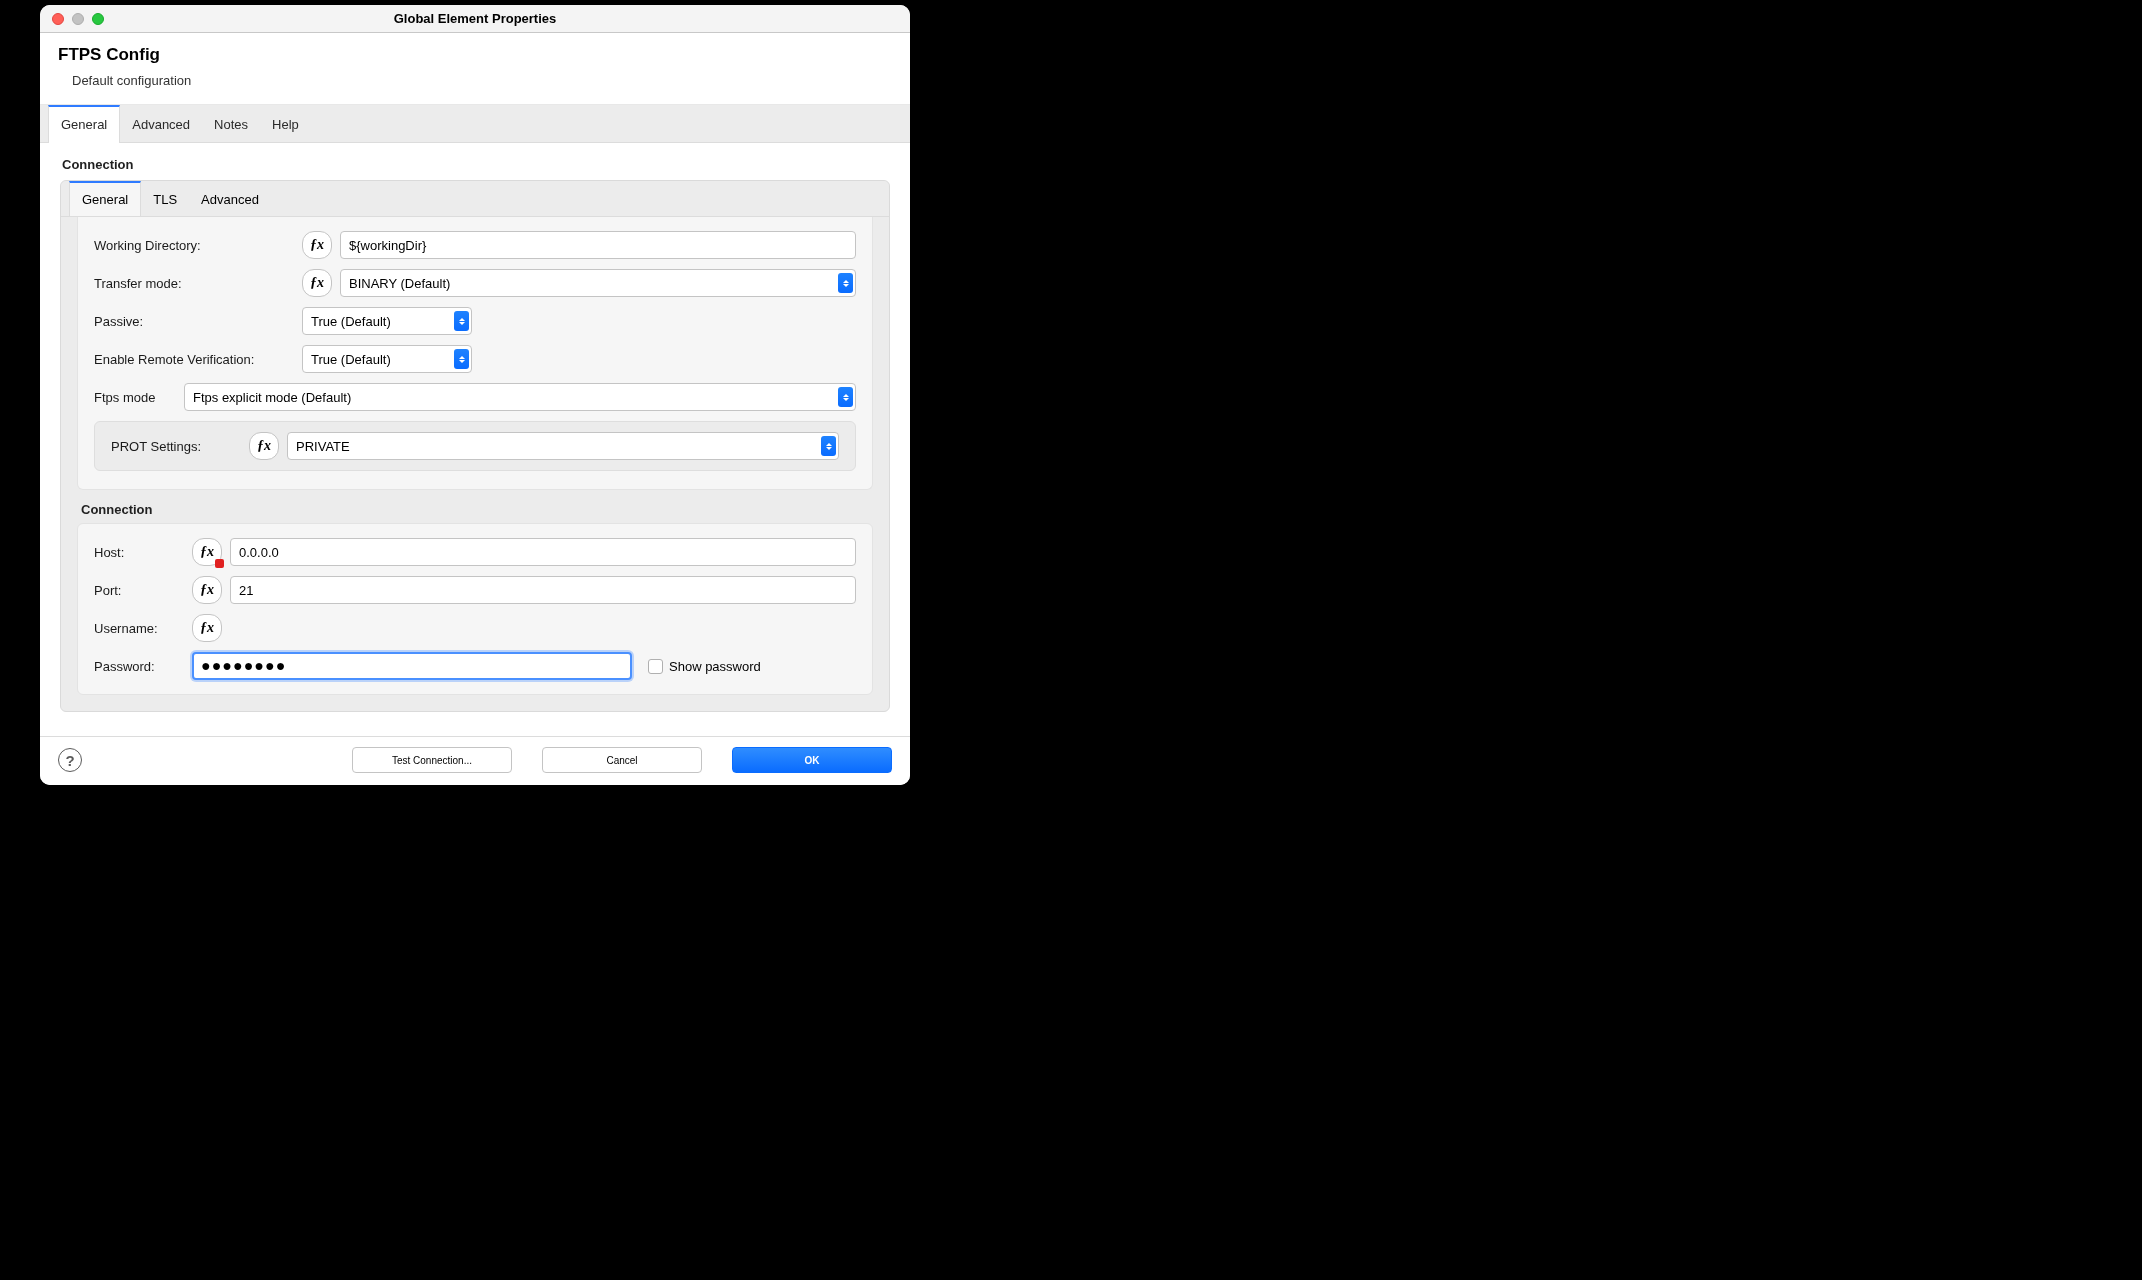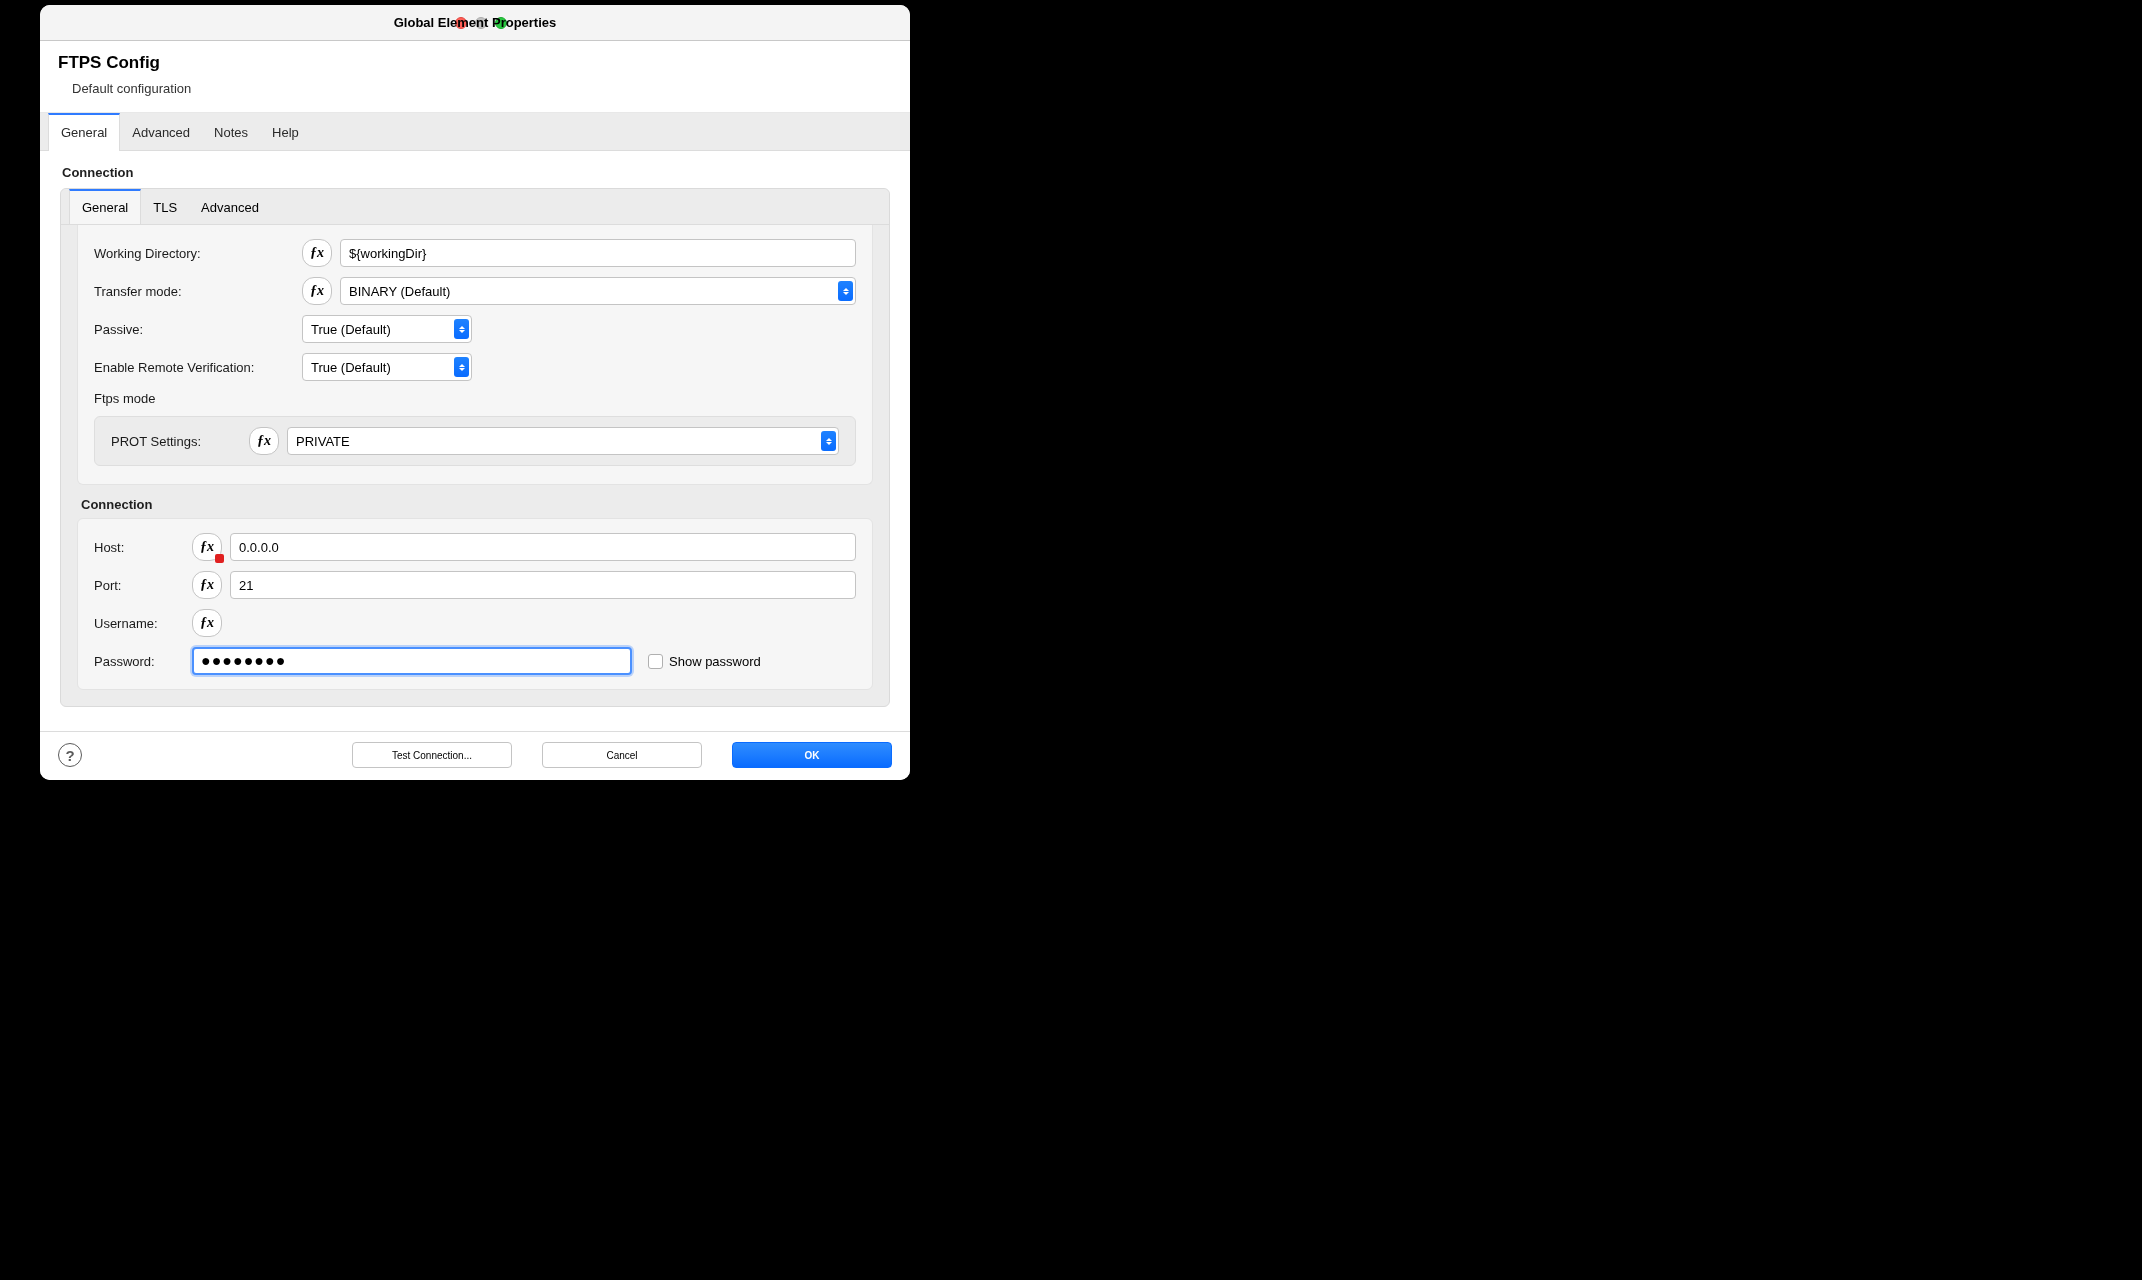--- a/index.html
+++ b/index.html
@@ -14,27 +14,26 @@
   .window {
     width: 870px;
     background: #fff;
     border-radius: 10px;
     box-shadow: 0 10px 40px rgba(0,0,0,0.5);
     overflow: hidden;
     position: relative;
     margin: 5px 0 0 40px;
   }
   .titlebar {
-    height: 36px;
+    height: 28px;
     background: #f4f4f4;
     border-bottom: 1px solid #c8c8c8;
     display: flex;
     align-items: center;
     position: relative;
-    justify-content: center;
   }
   .traffic-lights {
     display: flex;
     gap: 8px;
     padding-left: 12px;
   }
   .traffic-light {
     width: 12px; height: 12px;
     border-radius: 50%;
   }
@@ -367,20 +366,24 @@
         <div class="form-row">
           <div class="form-label">Enable Remote Verification:</div>
           <div class="select-box w160">
             <span>True (Default)</span>
             <span class="stepper"></span>
           </div>
         </div>
 
         <div class="form-row">
           <div class="form-label" style="width:82px;">Ftps mode</div>
+          <div class="select-box">
+            <span>Ftps explicit mode (Default)</span>
+            <span class="stepper"></span>
+          </div>
         </div>
 
         <div class="sub-group">
           <div class="form-row" style="margin-bottom:0;">
             <div class="form-label mid">PROT Settings:</div>
             <div class="fx-btn">ƒx</div>
             <div class="select-box">
               <span>PRIVATE</span>
               <span class="stepper"></span>
             </div>

